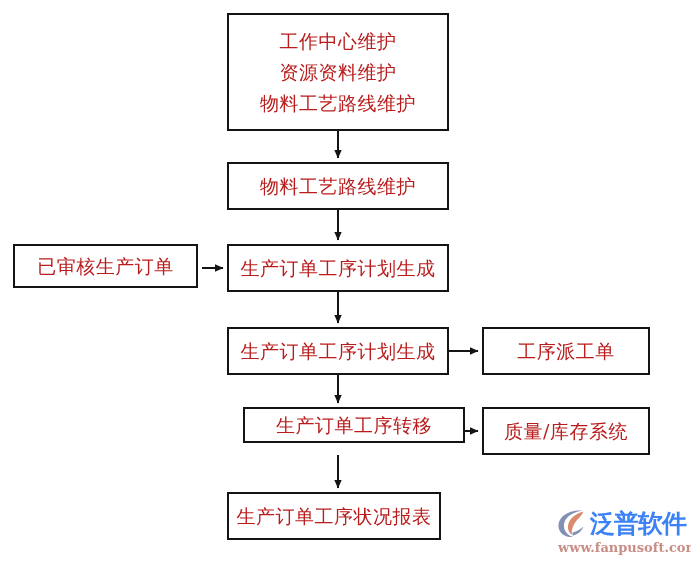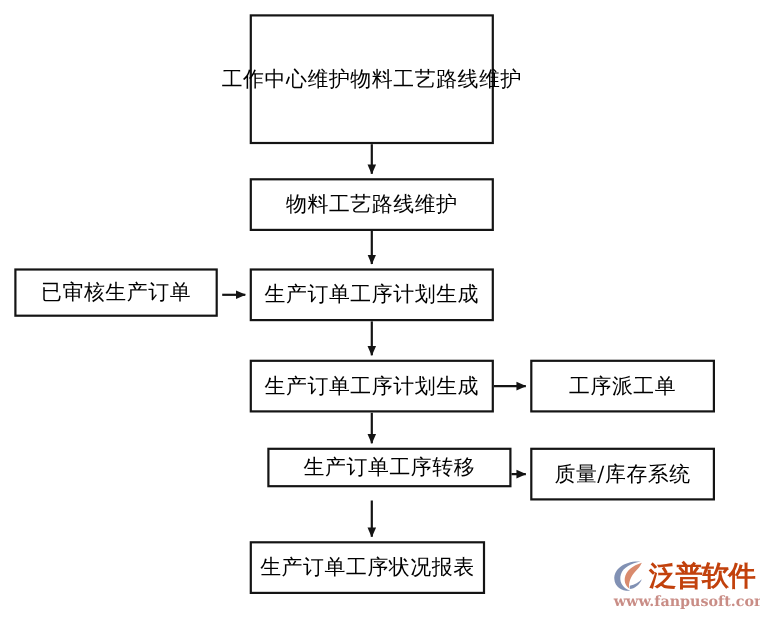--- a/index.html
+++ b/index.html
@@ -20,22 +20,23 @@
     inset: 0;
     width: 691px;
     height: 562px;
   }
 
   .node {
     position: absolute;
     box-sizing: border-box;
     border: 2px solid #141414;
     background: #ffffff;
-    color: #000000;
+    color: #b91c1c;
     display: flex;
+    flex-direction: column;
     align-items: center;
     justify-content: center;
     text-align: center;
     font-family: "DejaVu Serif", "Liberation Serif", serif;
     font-size: 19px;
     line-height: 1.0;
     letter-spacing: 0.5px;
     white-space: nowrap;
   }
 
@@ -76,21 +77,21 @@
   }
   #watermark .logo-mark {
     width: 32px;
     height: 30px;
     flex: 0 0 auto;
   }
   #watermark .logo-word {
     font-family: "DejaVu Sans", "Liberation Sans", sans-serif;
     font-size: 25px;
     font-weight: bold;
-    color: #c2410c;
+    color: #3b82f6;
     letter-spacing: -1px;
     line-height: 1;
   }
   #watermark .logo-url {
     font-family: "DejaVu Serif", "Liberation Serif", serif;
     font-size: 13px;
     font-weight: bold;
     color: #c98d86;
     letter-spacing: 0px;
     margin-top: 1px;
@@ -119,20 +120,21 @@
 
   <line x1="338" y1="375" x2="338" y2="403" stroke="#141414" stroke-width="2" marker-end="url(#arrowhead)"></line>
 
   <line x1="449" y1="431" x2="478" y2="431" stroke="#141414" stroke-width="2" marker-end="url(#arrowhead)"></line>
 
   <line x1="338" y1="455" x2="338" y2="488" stroke="#141414" stroke-width="2" marker-end="url(#arrowhead)"></line>
 </svg>
 
 <div class="node" id="node-basic-data">
   <span class="line">工作中心维护</span>
+  <span class="line">资源资料维护</span>
   <span class="line">物料工艺路线维护</span>
 </div>
 
 <div class="node" id="node-routing">
   <span class="line">物料工艺路线维护</span>
 </div>
 
 <div class="node" id="node-approved-mo">
   <span class="line">已审核生产订单</span>
 </div>

